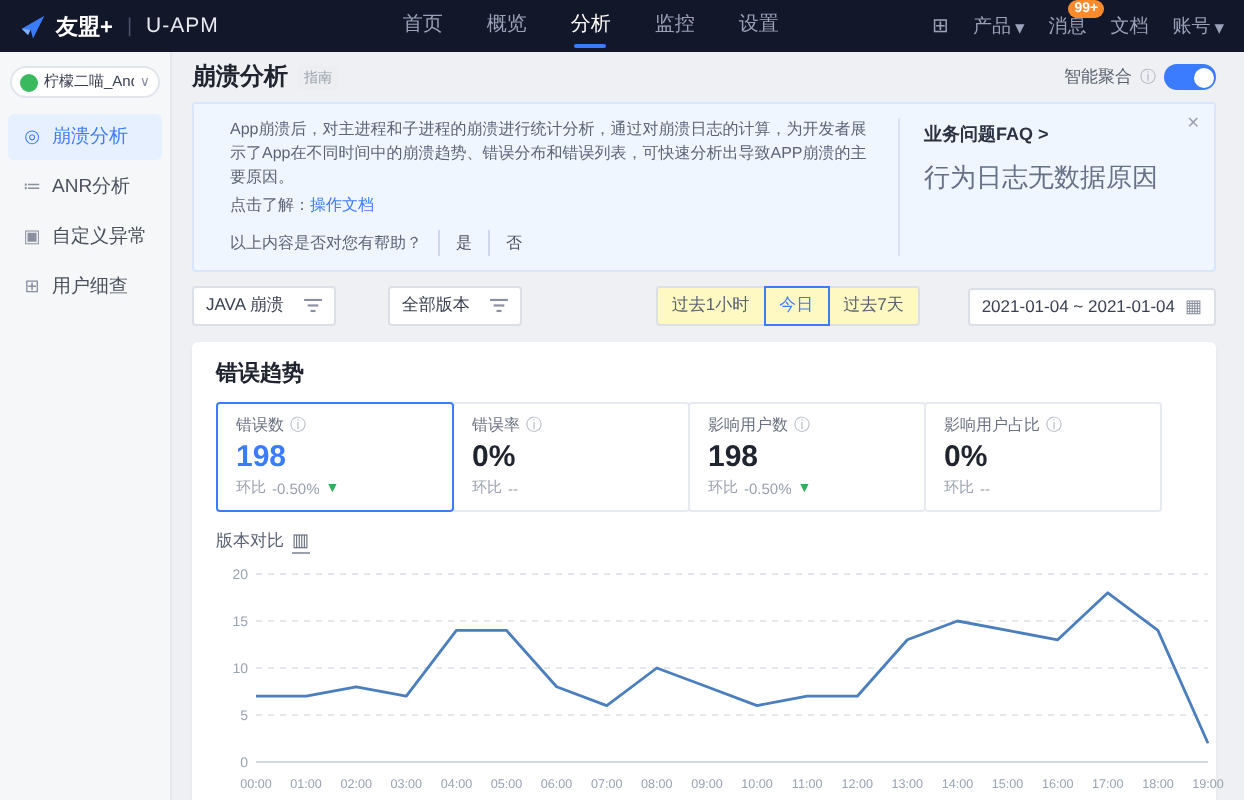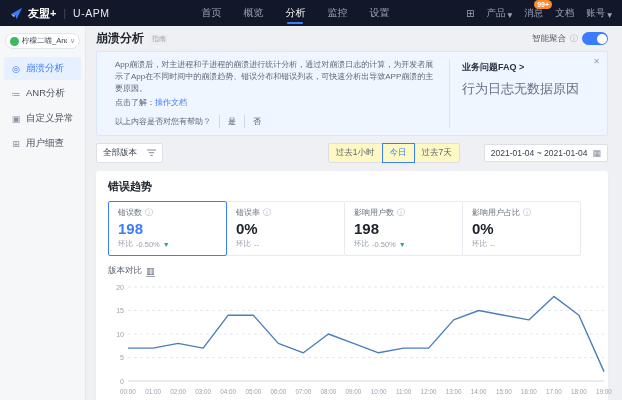--- a/index.html
+++ b/index.html
@@ -67,21 +67,21 @@
   .fb-btn { padding:1px 8px; border-left:1px solid #cdd9ee; cursor:pointer; color:#4a5264; }
   .banner-right { width:148px; flex:none; border-left:1px solid #d9e3f5; padding:2px 0 0 12px; }
   .faq-link { font-size:9px; color:#2b3242; font-weight:bold; cursor:pointer; }
   .faq-sub { font-size:13px; color:#667086; margin-top:6px; cursor:pointer; }
   .banner-close { position:absolute; top:5px; right:7px; font-size:8px; color:#98a0b2; cursor:pointer; }
 
   
   .filter-row { margin-top:7px; display:flex; align-items:center; }
   .select-box { background:#fff; border:1px solid #dcdfe6; border-radius:2px; display:flex;
     align-items:center; gap:10px; padding:3px 6px; font-size:8.5px; color:#3a4050; cursor:pointer; }
-  .select-box + .select-box { margin-left:5px; }
+  .select-box + .select-box { margin-left:26px; }
   .funnel { width:9px; height:8px; }
   .filter-right { margin-left:auto; display:flex; align-items:center; }
   .range-group { display:flex; }
   .range-btn { font-size:8.5px; color:#5a6170; background:#fef9c3; border:1px solid #dcdfe6;
     padding:3px 7px; cursor:pointer; margin-left:-1px; }
   .range-btn:first-child { border-top-left-radius:2px; border-bottom-left-radius:2px; margin-left:0; }
   .range-btn:last-child { border-top-right-radius:2px; border-bottom-right-radius:2px; }
   .range-btn.active { color:#3b7cff; border-color:#3b7cff; position:relative; z-index:1; }
   .date-box { margin-left:24px; background:#fff; border:1px solid #dcdfe6; border-radius:2px;
     display:flex; align-items:center; gap:5px; padding:3px 6px; font-size:8.5px; color:#3a4050; cursor:pointer; }
@@ -198,20 +198,28 @@
           </div>
         </div>
         <div class="banner-right">
           <div class="faq-link">业务问题FAQ &gt;</div>
           <div class="faq-sub">行为日志无数据原因</div>
         </div>
         <span class="banner-close">✕</span>
       </div>
 
       <div class="filter-row">
+        <div class="select-box">
+          <span>JAVA 崩溃</span>
+          <svg class="funnel" viewBox="0 0 10 9">
+            <rect x="0" y="0.5" width="10" height="1.2" fill="#8a90a0"></rect>
+            <rect x="2" y="3.6" width="6" height="1.2" fill="#8a90a0"></rect>
+            <rect x="3.6" y="6.7" width="2.8" height="1.2" fill="#8a90a0"></rect>
+          </svg>
+        </div>
         <div class="select-box">
           <span>全部版本</span>
           <svg class="funnel" viewBox="0 0 10 9">
             <rect x="0" y="0.5" width="10" height="1.2" fill="#8a90a0"></rect>
             <rect x="2" y="3.6" width="6" height="1.2" fill="#8a90a0"></rect>
             <rect x="3.6" y="6.7" width="2.8" height="1.2" fill="#8a90a0"></rect>
           </svg>
         </div>
         <div class="filter-right">
           <div class="range-group">

